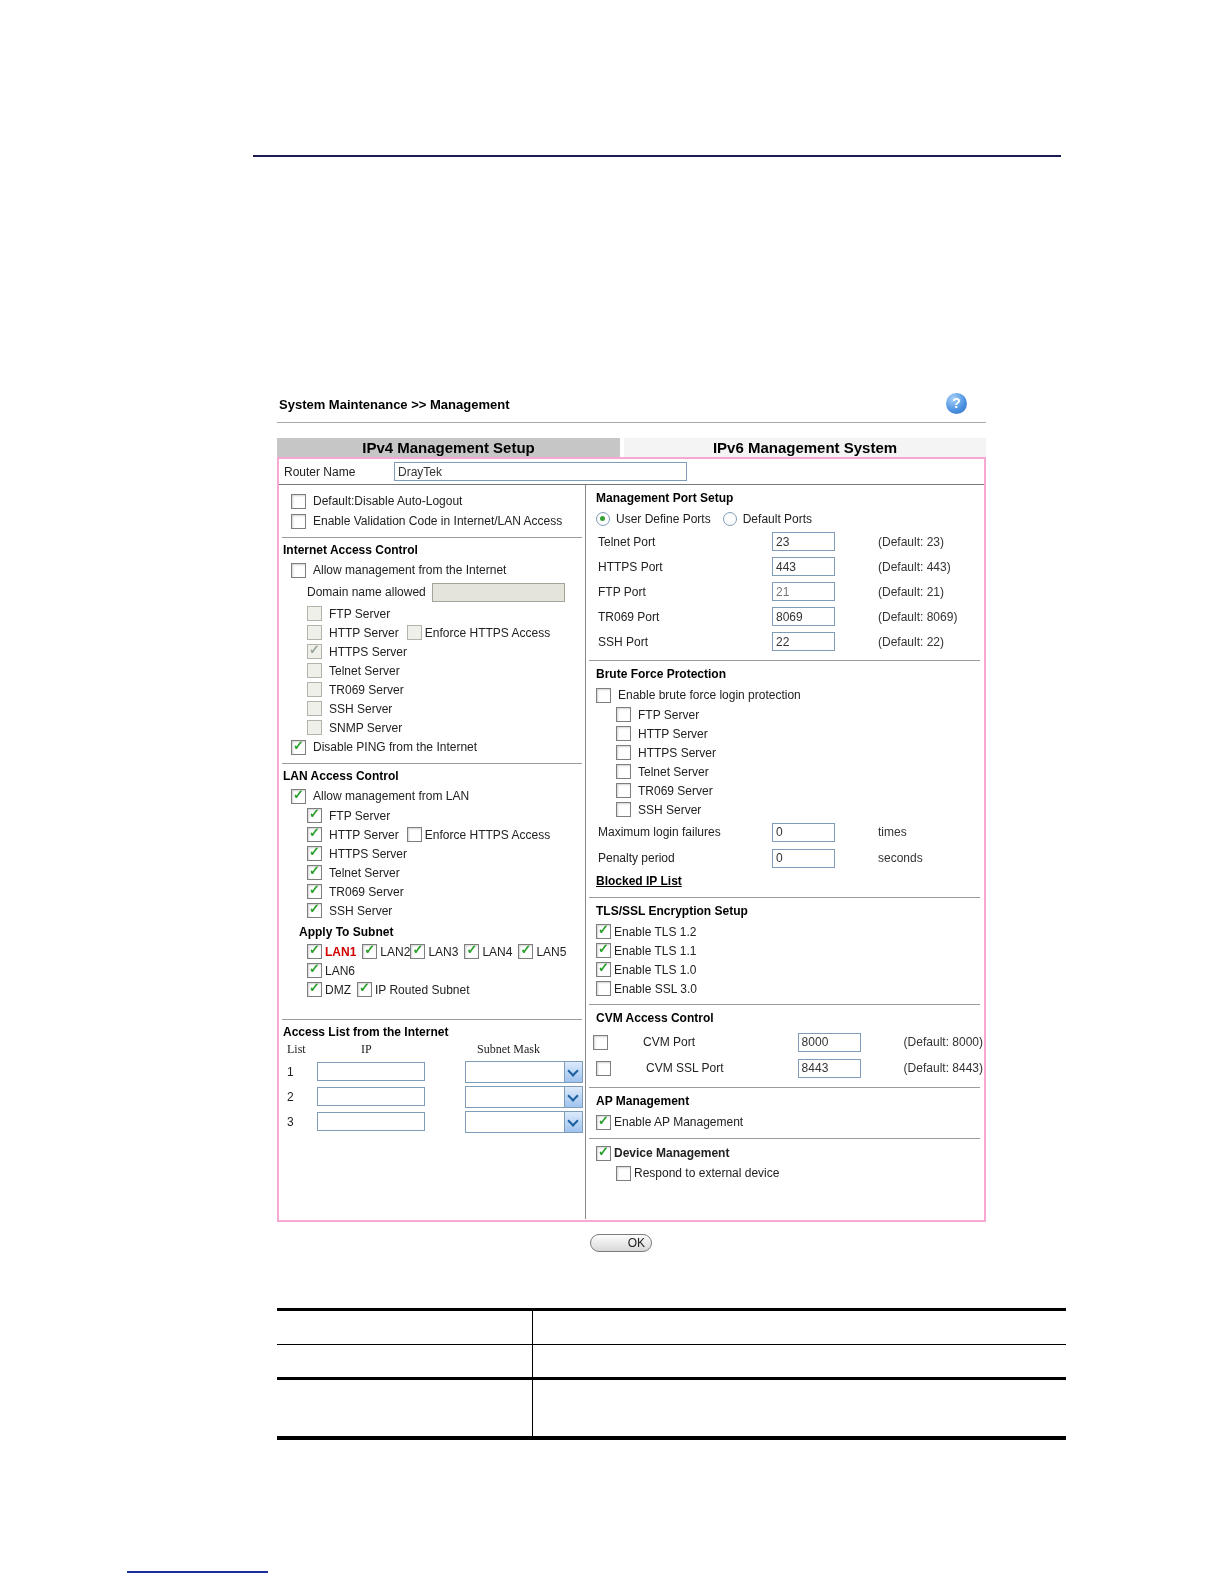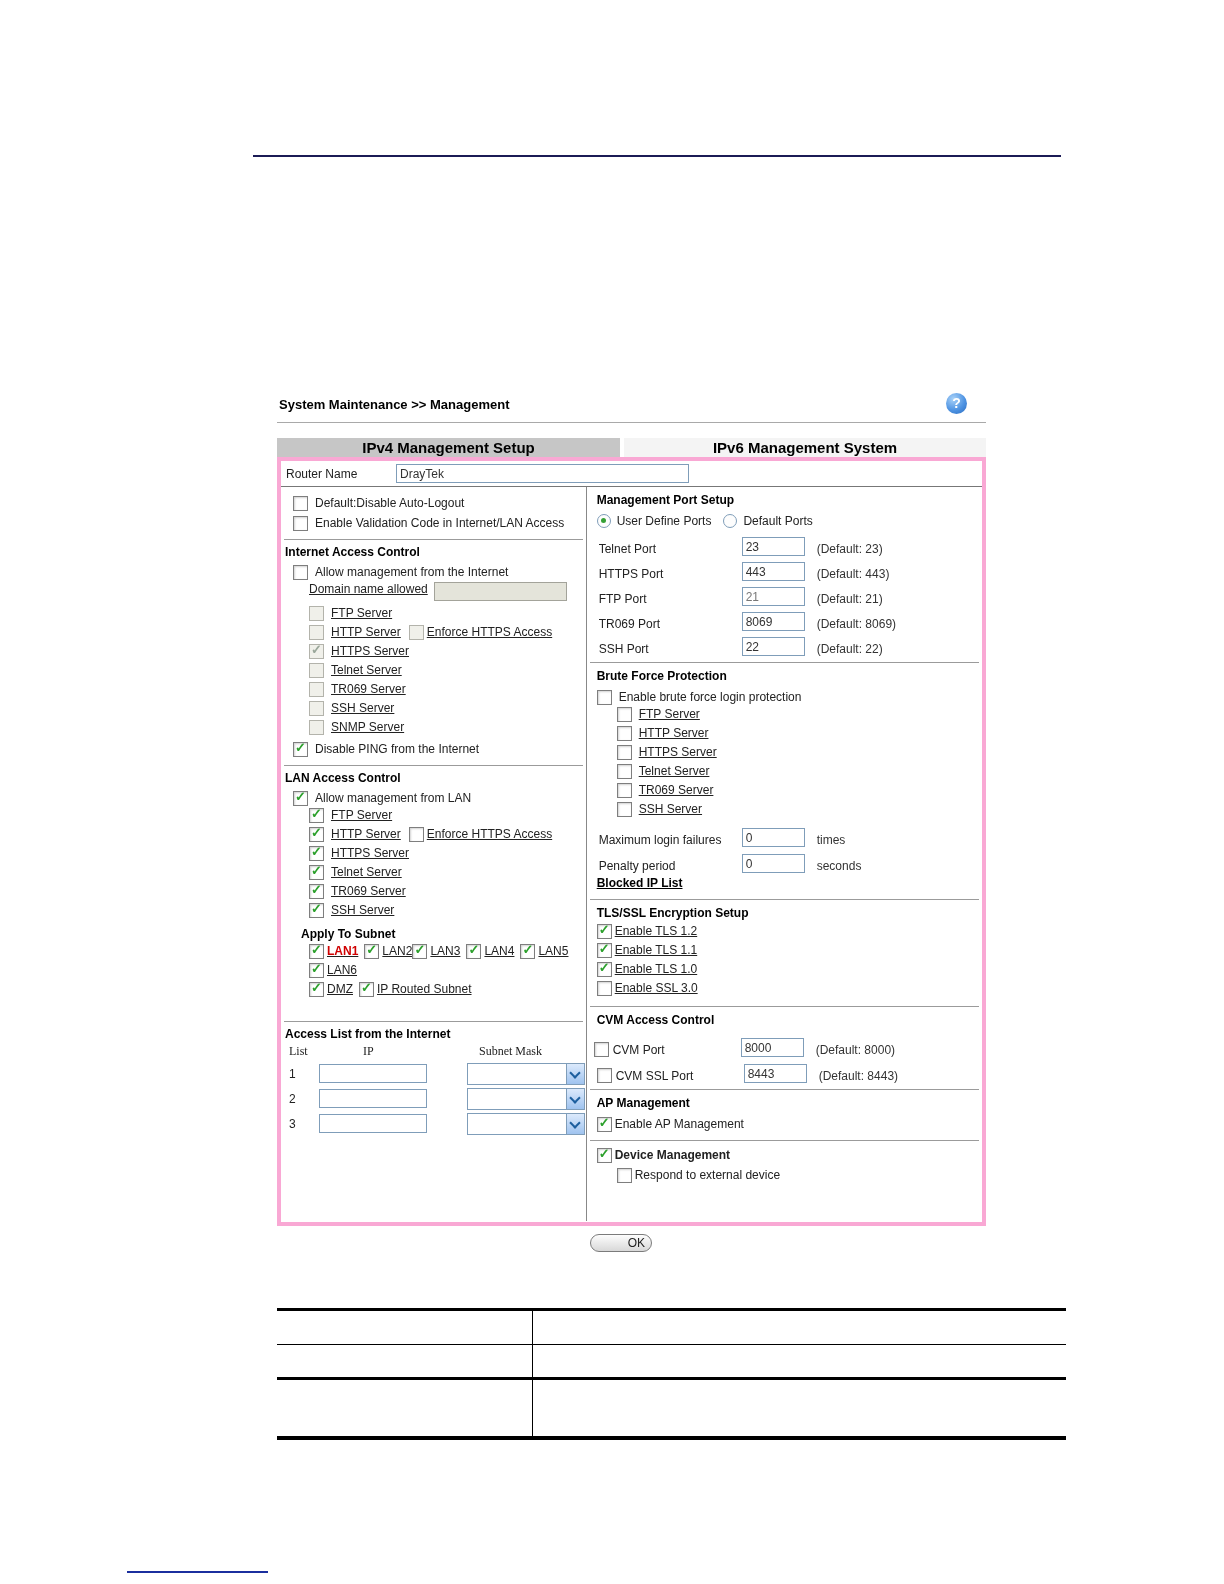--- a/index.html
+++ b/index.html
@@ -17,28 +17,28 @@
   .help { position:absolute; top:-2px; right:19px; width:21px; height:21px; border-radius:50%;
           background:radial-gradient(circle at 35% 28%, #a9d2f8, #4f94e3 55%, #2a6bbf);
           color:#fff; font-weight:bold; font-size:14px; text-align:center; line-height:21px; cursor:pointer; }
   .head-rule { border:none; border-top:1px solid #a9a9a9; margin:10px 0 0 0; }
 
   .tabbar { display:flex; margin-top:15px; }
   .tab { height:19px; line-height:19px; text-align:center; font-weight:bold; font-size:15px; color:#000; cursor:pointer; }
   .tab.active { width:343px; background:#c6c6c6; }
   .tab.inactive { width:362px; background:#f4f4f4; margin-left:4px; }
 
-  .panel { border:4px solid #f9a8d4; height:761px; background:#fff; }
+  .panel { border:2px solid #f9a8d4; height:761px; background:#fff; }
   .rn-row { height:25px; border-bottom:1px solid #777; display:flex; align-items:center; }
   .rn-row .lbl { padding-left:5px; width:110px; }
   .cols { display:flex; height:734px; }
   .col-left  { width:306px; overflow:hidden; }
   .col-right { width:397px; border-left:1px solid #888; overflow:hidden; }
 
-  .row  { display:flex; align-items:flex-start; height:19px;text-decoration:underline; }
+  .row  { display:flex; align-items:center; height:19px; }
   .row20 { display:flex; align-items:center; height:20px; }
   .lbl { white-space:nowrap; }
   .sec-title { font-weight:bold; color:#000; margin:5px 0 3px 4px; }
   .ml12 { margin-left:12px; } .ml28 { margin-left:28px; } .ml20 { margin-left:20px; }
   .sep { border:none; border-top:1px solid #9b9b9b; margin:6px 3px 4px 3px; }
 
   
   .cb { flex:none; display:inline-block; width:13px; height:13px; background:#fff;
         border:1px solid #7e7e7e; box-shadow:inset 1px 1px 2px rgba(0,0,0,.18);
         margin-right:7px; position:relative; cursor:pointer; }
@@ -66,21 +66,21 @@
 
   
   .al-head { position:relative; height:17px;font-family:Liberation Serif, serif; }
   .al-head span { position:absolute; top:0; }
   .al-row { display:flex; align-items:center; height:25px; }
   .al-idx { width:14px; margin-left:8px; }
   .al-ip { width:100px; margin-left:16px; }
   .al-sel { margin-left:40px; }
 
   
-  .port-row { display:flex; align-items:flex-end; height:25px; margin-left:12px; }
+  .port-row { display:flex; align-items:center; height:25px; margin-left:12px;gap:31px; }
   .port-row .plbl { width:143px; }
   .port-row input { width:55px; }
   .rtitle { font-weight:bold; color:#000; margin:6px 0 4px 10px; }
   .rml10 { margin-left:10px; } .rml30 { margin-left:30px; }
 
   .okbtn { position:absolute; left:590px; top:1234px; width:62px; height:18px;
         border:1px solid #7b7b7b; border-radius:9px; background:linear-gradient(#fdfdfd,#d8d8d8);
         font:12px "Liberation Sans",sans-serif; color:#222; cursor:pointer;text-align:right; }
 
   

